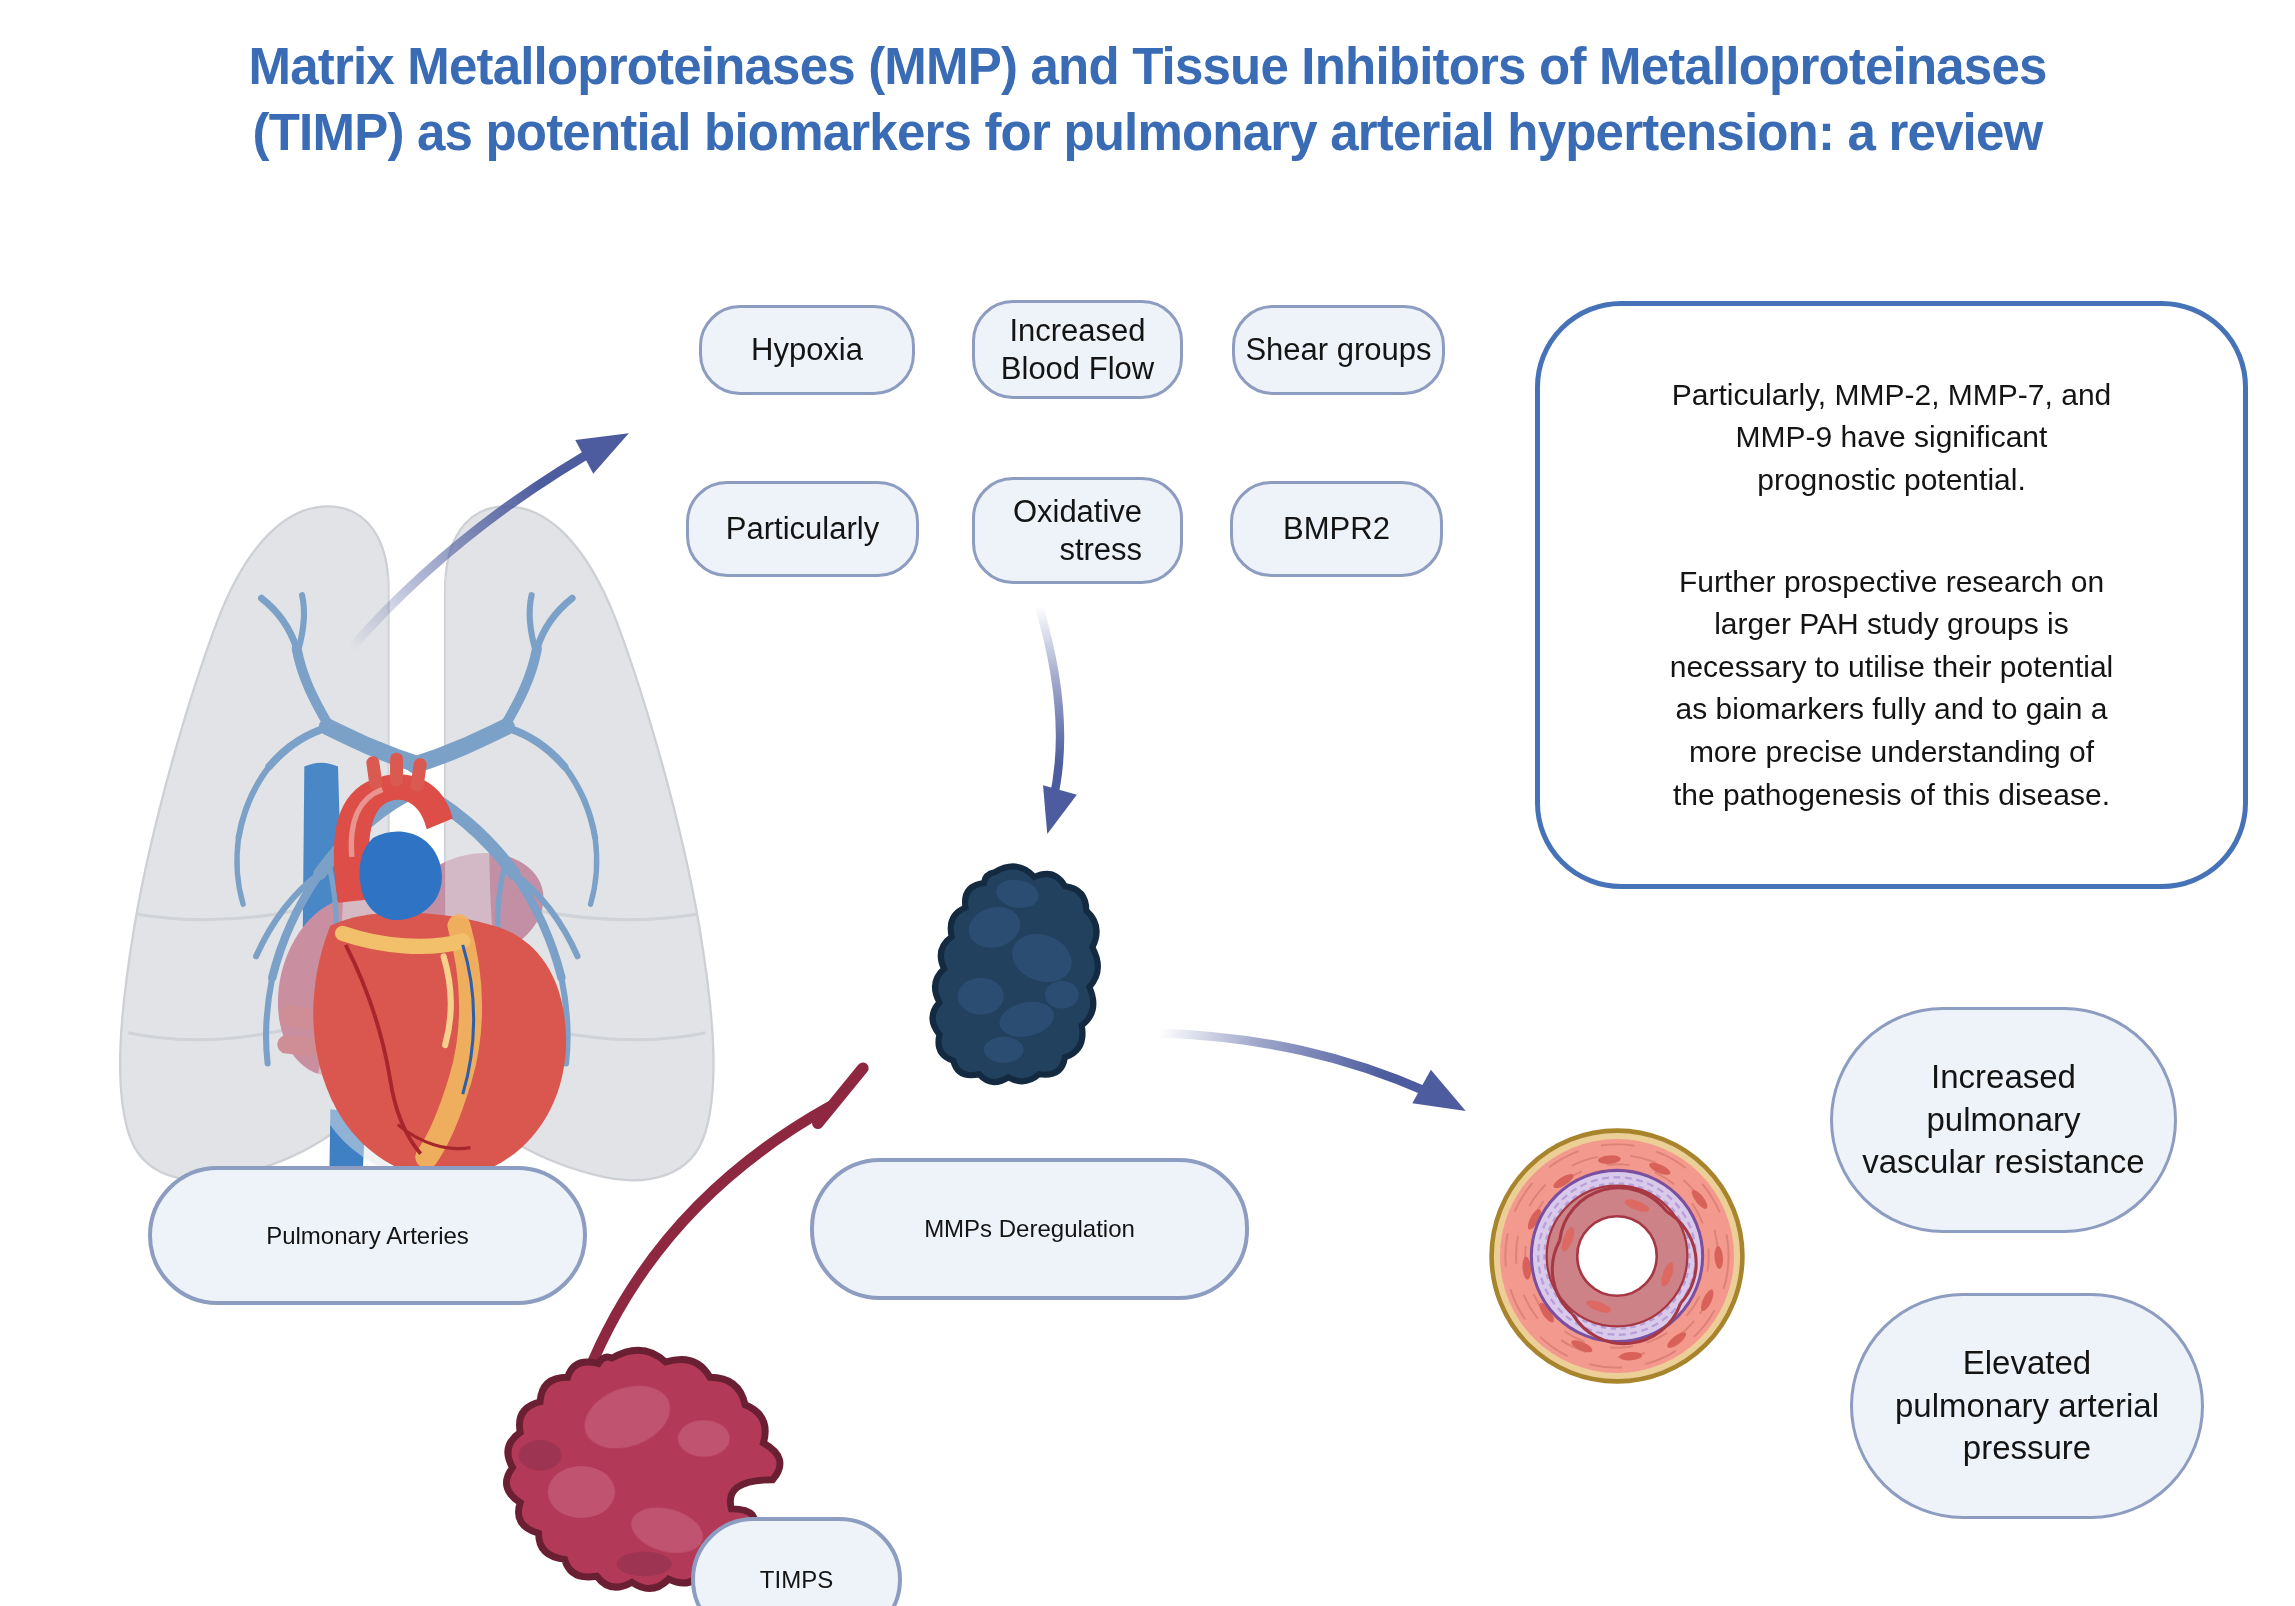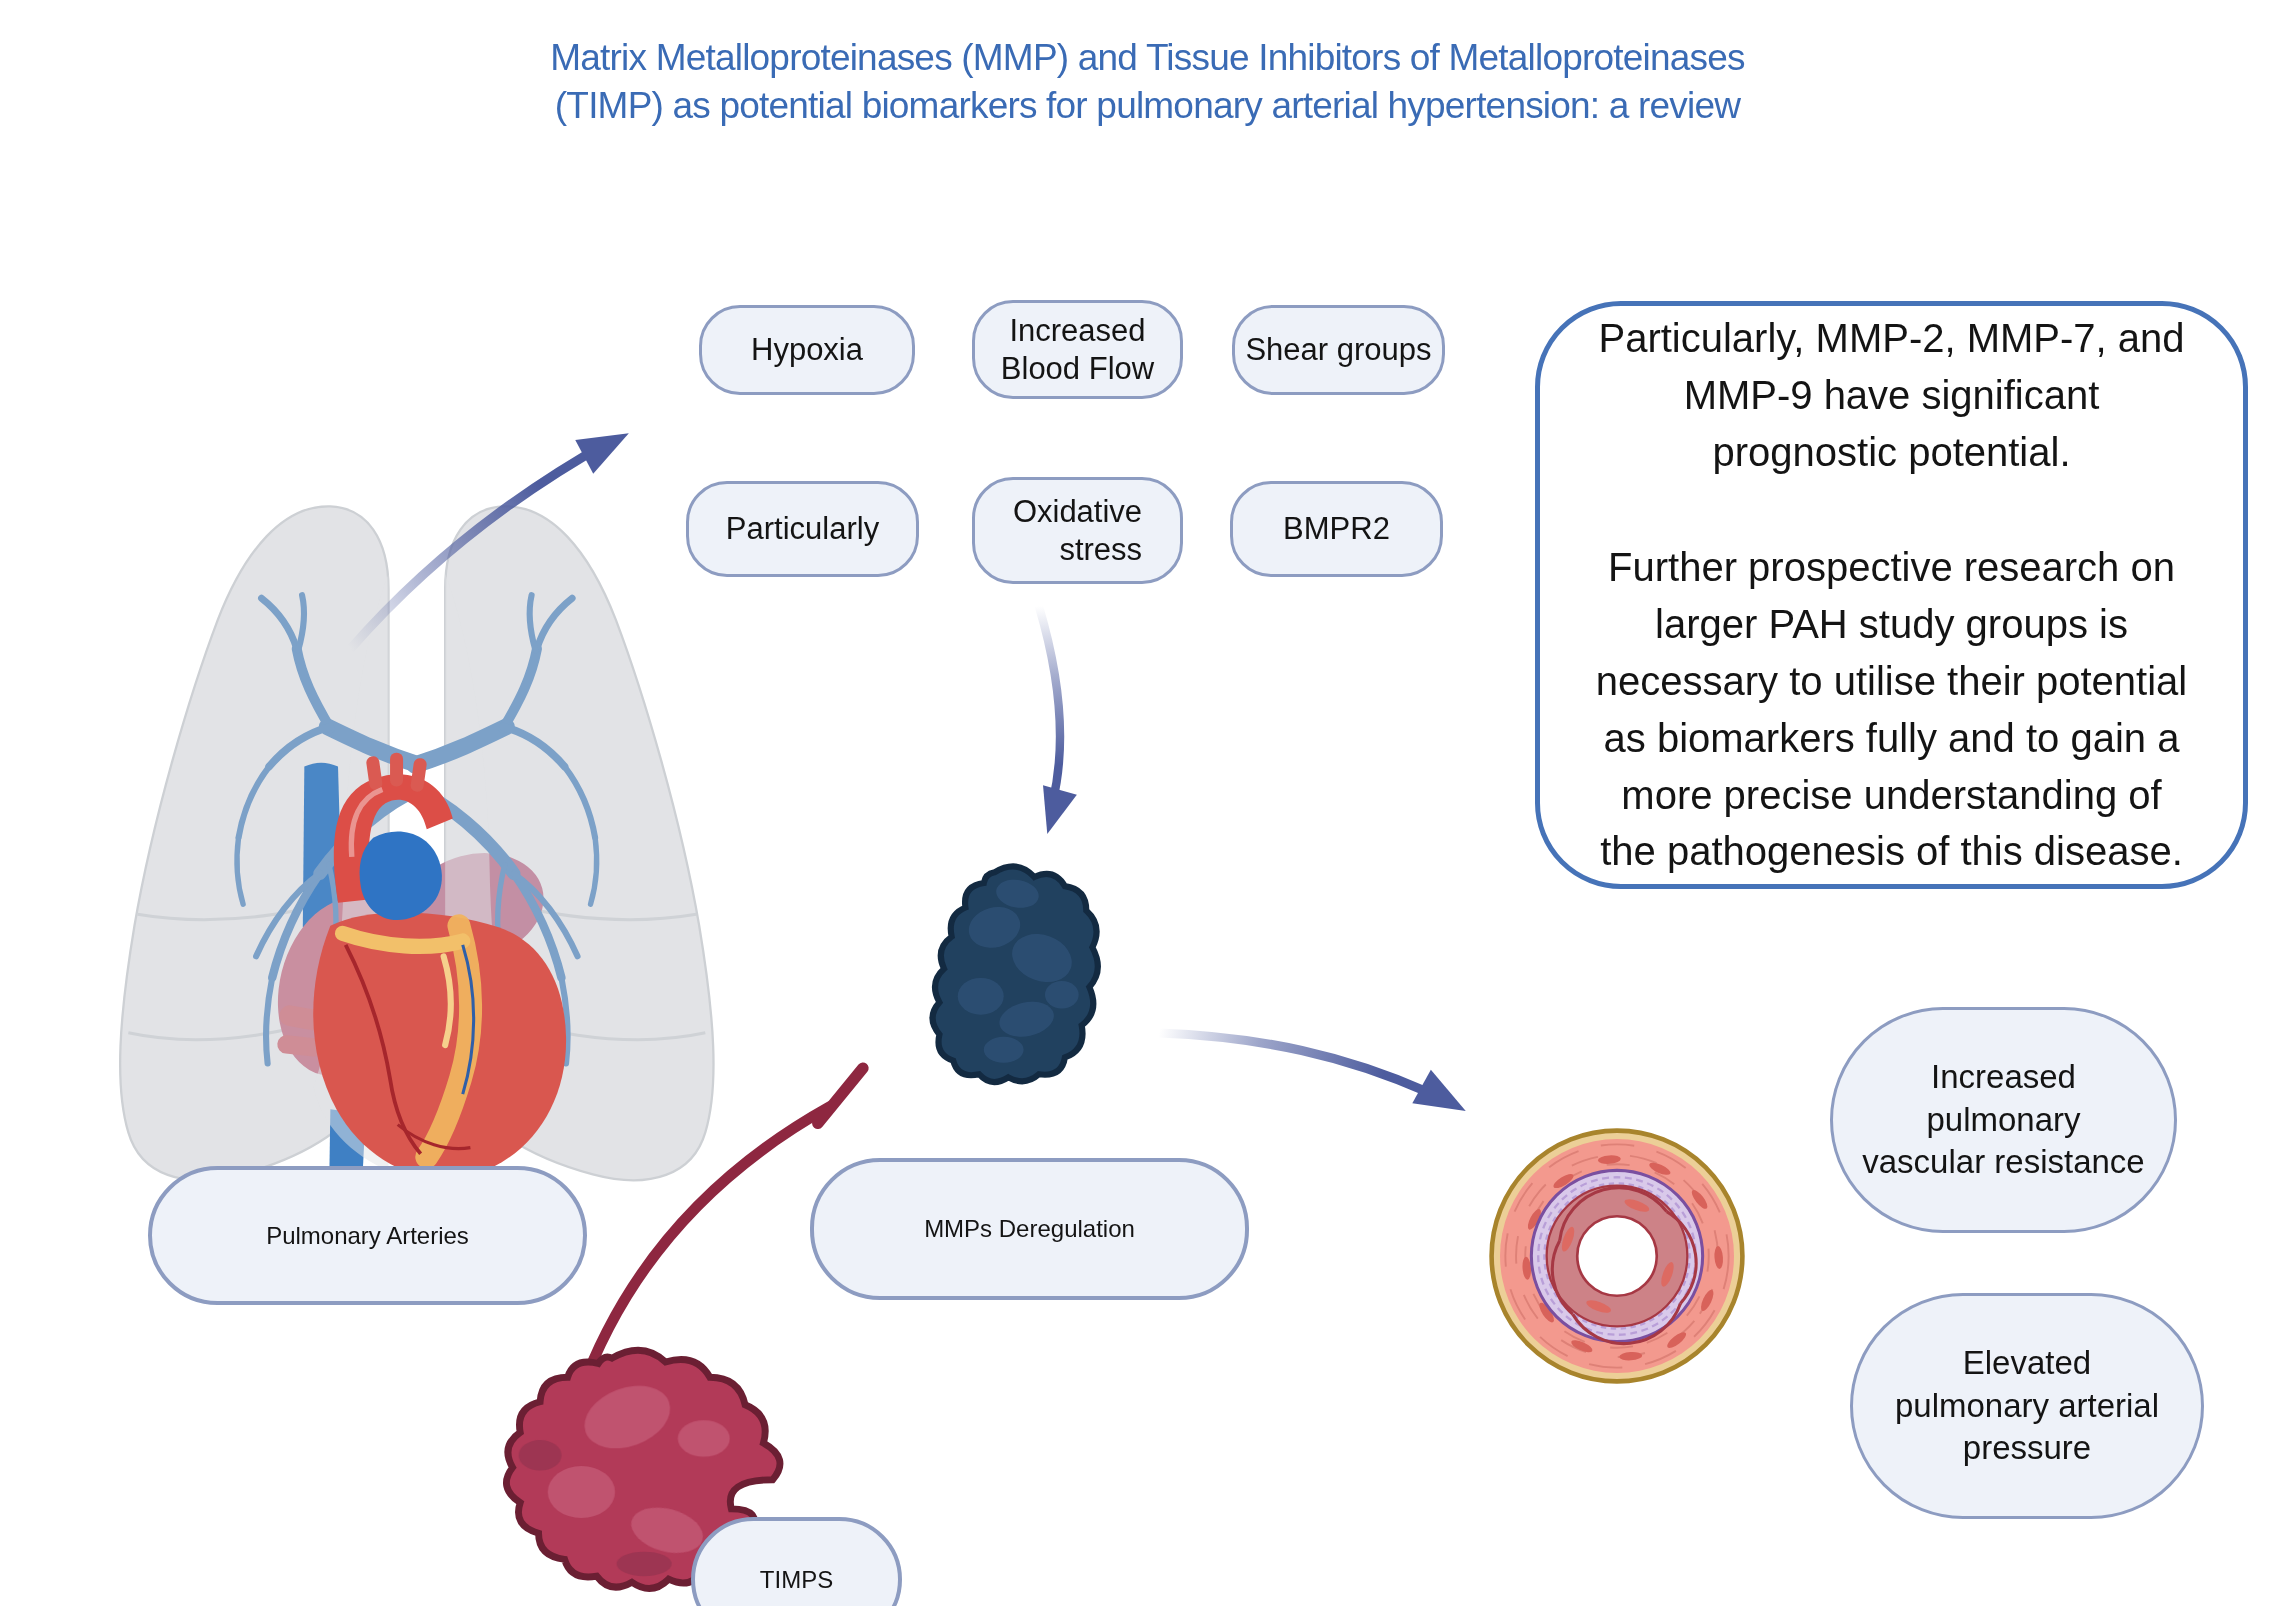--- a/index.html
+++ b/index.html
@@ -1,31 +1,31 @@
 <!DOCTYPE html>
 <html style="--accent_blue: #3a6bb5; --box_border: #4673b8; --pill_fill: #eef2f9; --pill_border: #8d9cc1; --arrow_indigo: #4d5c9e; --inhibitor_red: #8e2740; --mmp_navy: #21415f; --mmp_outline: #132a41; --mmp_patch: #2d4f74; --timp_red: #b23a58; --timp_outline: #6b1f33; --timp_patch: #c25672; --lung_gray: #e2e3e6; --lung_edge: #cdd0d4; --airway_blue: #7ca1c8; --heart_red: #d9574f; --aorta_red: #dc4e47; --pa_blue: #2f74c4; --vein_blue: #4a87c6; --atrium_mauve: #c38fa4; --fat_yellow: #f0b35f; --vessel_outer: #eccf97; --vessel_outer_edge: #a8842c; --vessel_media: #f3998e; --vessel_cell: #d8625a; --vessel_lamina_fill: #d9c9ea; --vessel_lamina_edge: #7a4fa0; --vessel_inner: #cd8287; --vessel_inner_edge: #a63844;font-size:12.2px"><head>
 <meta charset="utf-8">
 <style>
   html,body{margin:0;padding:0;background:#fff;}
   .canvas{position:relative;width:2295px;height:1607px;background:#fff;overflow:hidden;
           font-family:"Liberation Sans",sans-serif;color:#141414;}
   .title{position:absolute;left:0;top:34px;width:100%;margin:0;text-align:center;
-         font-size:37px;line-height:1.30;font-weight:normal;white-space:pre-line;
+         font-size:51px;line-height:1.30;font-weight:bold;white-space:pre-line;
          color:var(--accent_blue,#3a6bb5);letter-spacing:-0.8px;}
   .pill{position:absolute;display:flex;align-items:center;justify-content:center;
         text-align:center;white-space:pre-line;background:var(--pill_fill,#eef2f9);
         border:3.8px solid var(--pill_border,#8d9cc1);box-sizing:border-box;line-height:1.22;}
   .factor{border-radius:41px;font-size:31px;}
   .biglabel{border-radius:70px;font-size:24px;border-width:4.6px;}
   .outcome{border-radius:115px;font-size:33px;border-width:3.8px;line-height:1.3;}
   .summary{position:absolute;left:1535px;top:301px;width:713px;height:588px;box-sizing:border-box;
            background:#fff;border:5.4px solid var(--box_border,#4673b8);border-radius:86px;
            display:flex;flex-direction:column;align-items:center;justify-content:center;
            padding:23px 20px;}
-  .summary p{margin:12px;width:100%;text-align:center;font-size:40px;line-height:1.42;
+  .summary p{margin:12px;width:100%;text-align:center;font-size:30px;line-height:1.42;
              white-space:pre-line;color:#141414;}
   .summary p + p{margin-top:47px;}
   .art{position:absolute;}
 </style>
 </head>
 <body>
 
 <div class="canvas">
 
   <h1 class="title">Matrix Metalloproteinases (MMP) and Tissue Inhibitors of Metalloproteinases

